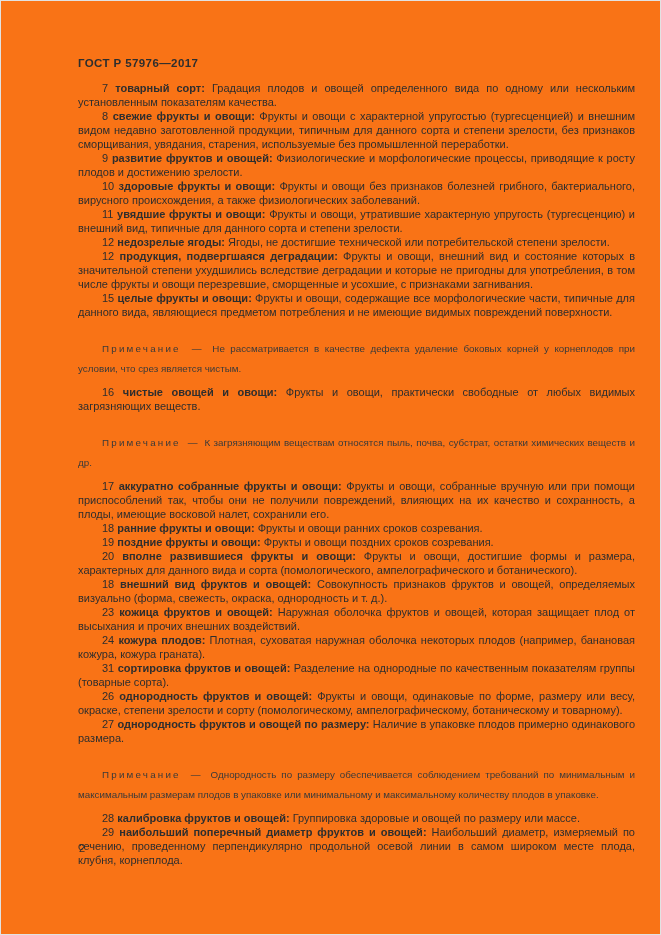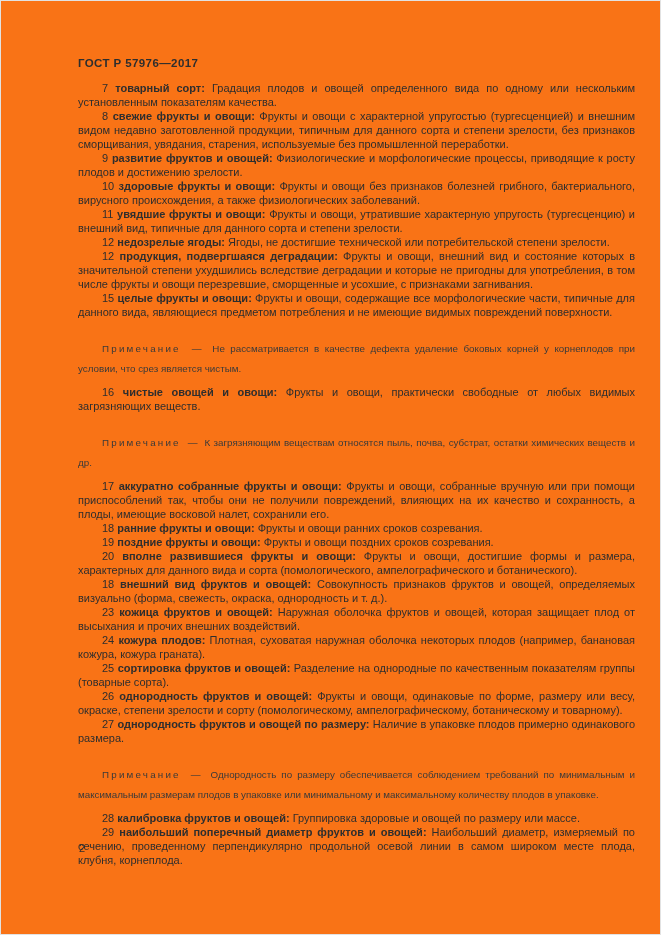--- a/index.html
+++ b/index.html
@@ -58,21 +58,21 @@
       <p class="note"><span class="note-label">Примечание</span><span class="note-text">&nbsp; — &nbsp;Не рассматривается в качестве дефекта удаление боковых корней у корнеплодов при условии, что срез является чистым.</span></p>
       <p class="term-item"><span class="num">16 </span><b class="term">чистые овощей и овощи:</b><span class="def"> Фрукты и овощи, практически свободные от любых видимых загрязняющих веществ.</span></p>
       <p class="note"><span class="note-label">Примечание</span><span class="note-text">&nbsp; — &nbsp;К загрязняющим веществам относятся пыль, почва, субстрат, остатки химических веществ и др.</span></p>
       <p class="term-item"><span class="num">17 </span><b class="term">аккуратно собранные фрукты и овощи:</b><span class="def"> Фрукты и овощи, собранные вручную или при помощи приспособлений так, чтобы они не получили повреждений, влияющих на их качество и сохранность, а плоды, имеющие восковой налет, сохранили его.</span></p>
       <p class="term-item"><span class="num">18 </span><b class="term">ранние фрукты и овощи:</b><span class="def"> Фрукты и овощи ранних сроков созревания.</span></p>
       <p class="term-item"><span class="num">19 </span><b class="term">поздние фрукты и овощи:</b><span class="def"> Фрукты и овощи поздних сроков созревания.</span></p>
       <p class="term-item"><span class="num">20 </span><b class="term">вполне развившиеся фрукты и овощи:</b><span class="def"> Фрукты и овощи, достигшие формы и размера, характерных для данного вида и сорта (помологического, ампелографического и ботанического).</span></p>
       <p class="term-item"><span class="num">18 </span><b class="term">внешний вид фруктов и овощей:</b><span class="def"> Совокупность признаков фруктов и овощей, определяемых визуально (форма, свежесть, окраска, однородность и т. д.).</span></p>
       <p class="term-item"><span class="num">23 </span><b class="term">кожица фруктов и овощей:</b><span class="def"> Наружная оболочка фруктов и овощей, которая защищает плод от высыхания и прочих внешних воздействий.</span></p>
       <p class="term-item"><span class="num">24 </span><b class="term">кожура плодов:</b><span class="def"> Плотная, суховатая наружная оболочка некоторых плодов (например, банановая кожура, кожура граната).</span></p>
-      <p class="term-item"><span class="num">25 </span><b class="term">сортировка фруктов и овощей:</b><span class="def"> Разделение на однородные по качественным показателям группы (товарные сорта).</span></p>
+      <p class="term-item"><span class="num">31 </span><b class="term">сортировка фруктов и овощей:</b><span class="def"> Разделение на однородные по качественным показателям группы (товарные сорта).</span></p>
       <p class="term-item"><span class="num">26 </span><b class="term">однородность фруктов и овощей:</b><span class="def"> Фрукты и овощи, одинаковые по форме, размеру или весу, окраске, степени зрелости и сорту (помологическому, ампелографическому, ботаническому и товарному).</span></p>
       <p class="term-item"><span class="num">27 </span><b class="term">однородность фруктов и овощей по размеру:</b><span class="def"> Наличие в упаковке плодов примерно одинакового размера.</span></p>
       <p class="note"><span class="note-label">Примечание</span><span class="note-text">&nbsp; — &nbsp;Однородность по размеру обеспечивается соблюдением требований по минимальным и максимальным размерам плодов в упаковке или минимальному и максимальному количеству плодов в упаковке.</span></p>
       <p class="term-item"><span class="num">28 </span><b class="term">калибровка фруктов и овощей:</b><span class="def"> Группировка здоровые и овощей по размеру или массе.</span></p>
       <p class="term-item"><span class="num">29 </span><b class="term">наибольший поперечный диаметр фруктов и овощей:</b><span class="def"> Наибольший диаметр, измеряемый по сечению, проведенному перпендикулярно продольной осевой линии в самом широком месте плода, клубня, корнеплода.</span></p>
     </div>
   <div class="page-number">2</div>
 </div>
 
 </body></html>

